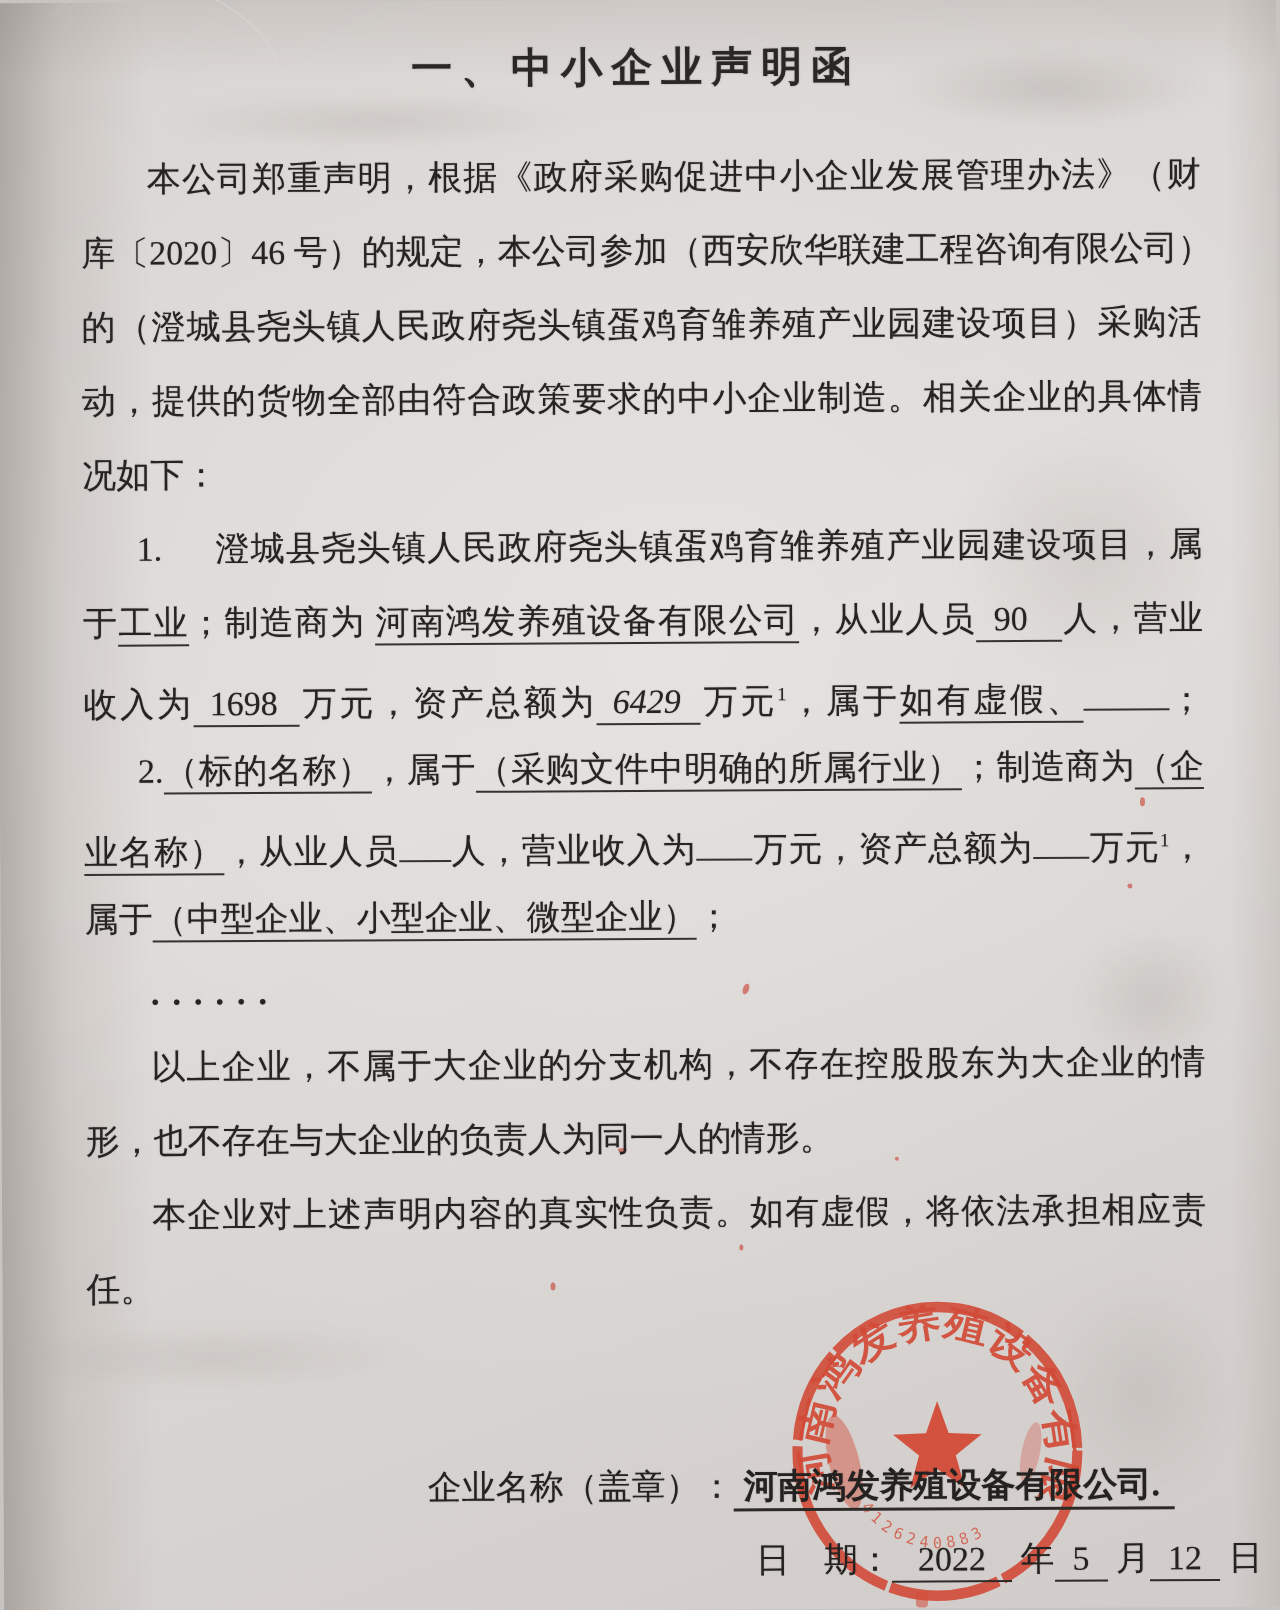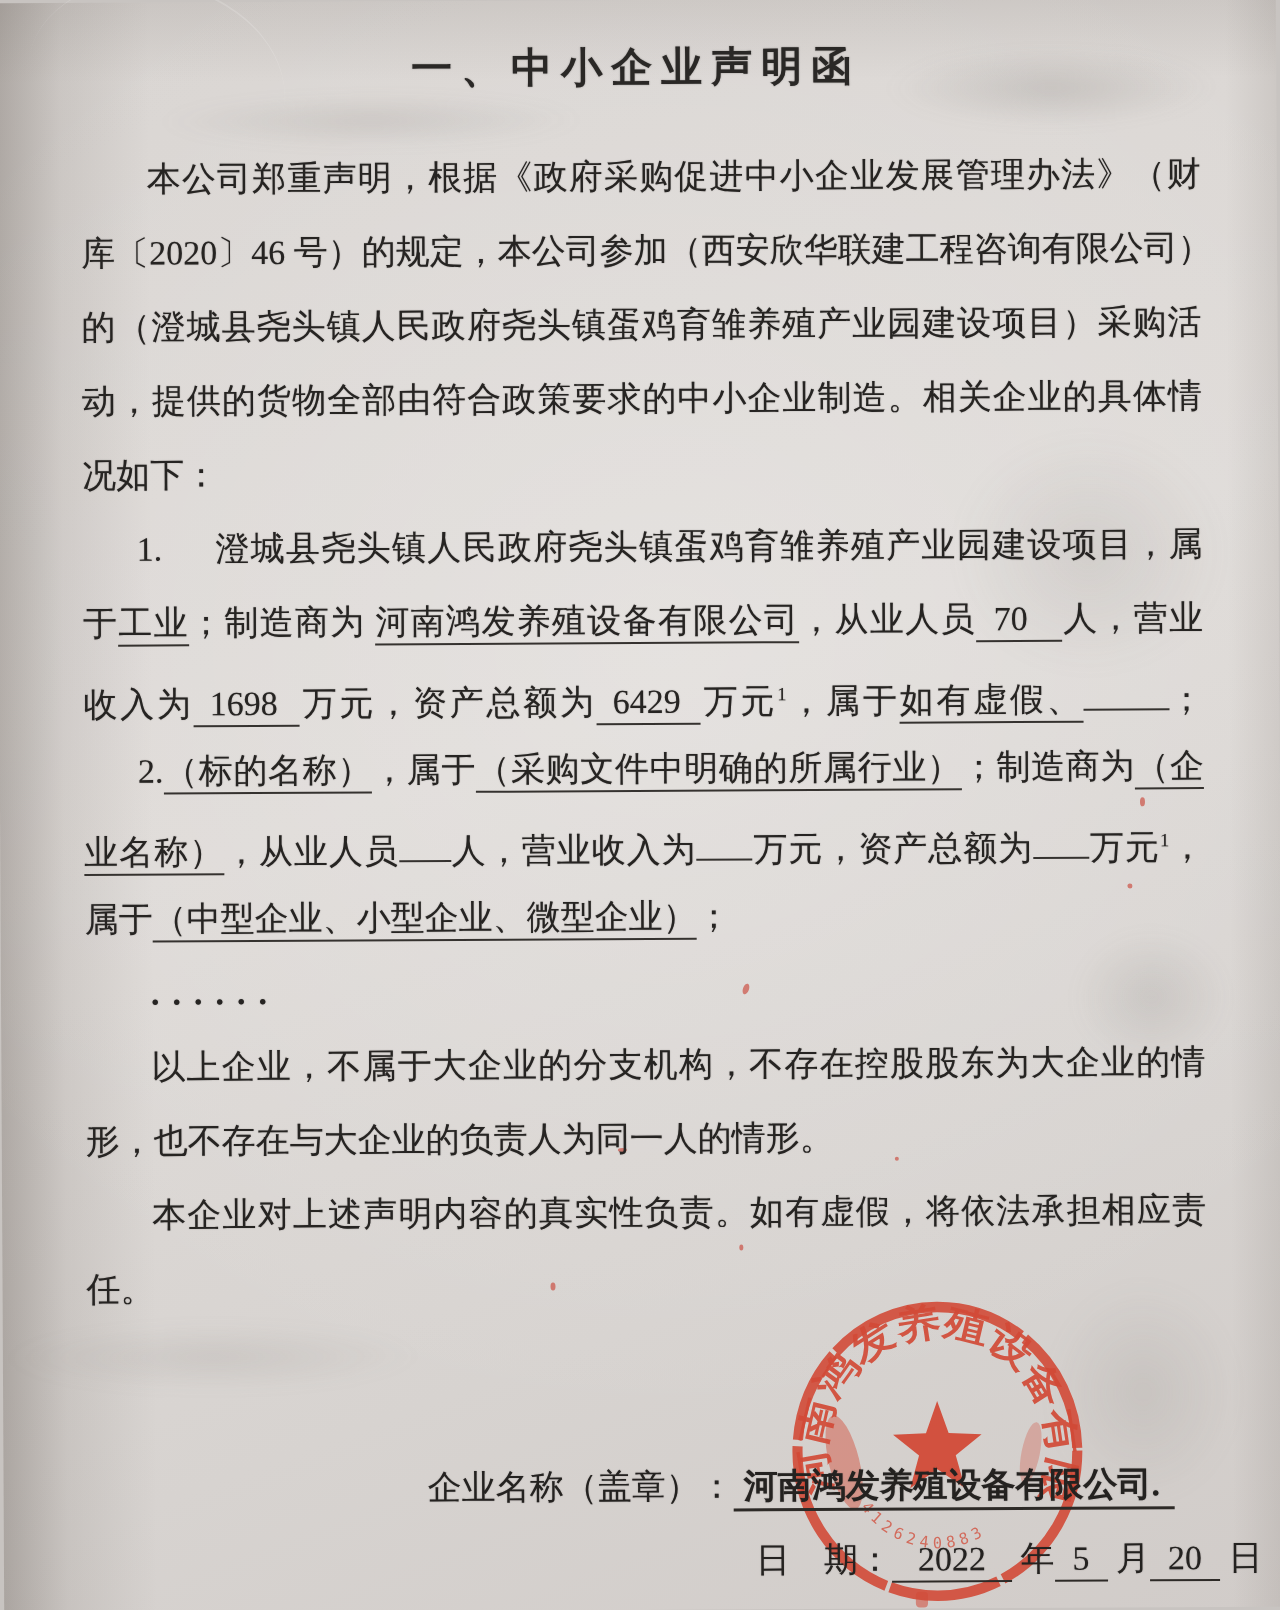--- a/index.html
+++ b/index.html
@@ -102,24 +102,24 @@
     <div class="line just ind">本公司郑重声明，根据《政府采购促进中小企业发展管理办法》（财</div>
     <div class="line just">库〔2020〕46 号）的规定，本公司参加（西安欣华联建工程咨询有限公司）</div>
     <div class="line just">的（澄城县尧头镇人民政府尧头镇蛋鸡育雏养殖产业园建设项目）采购活</div>
     <div class="line just">动，提供的货物全部由符合政策要求的中小企业制造。相关企业的具体情</div>
     <div class="line">况如下：</div>
 
     <div class="line just ind2">
       <span class="num-gap">1.</span><span>澄城县尧头镇人民政府尧头镇蛋鸡育雏养殖产业园建设项目，属</span>
     </div>
     <div class="line just">
-      <span>于</span><span class="u">工业</span><span>；制造商为 </span><span class="u">河南鸿发养殖设备有限公司</span><span>，从业人员</span><span class="u" style="padding:0 34px 3px 18px;">70</span><span>人，营业</span>
+      <span>于</span><span class="u">工业</span><span>；制造商为 </span><span class="u">河南鸿发养殖设备有限公司</span><span>，从业人员</span><span class="u" style="padding:0 34px 3px 18px;">90</span><span>人，营业</span>
     </div>
     <div class="line just">
-      <span>收入为</span><span class="u" style="padding:0 22px 3px 16px;">1698</span><span>万元，资产总额为</span><span class="u" style="padding:0 20px 3px 16px;">6429</span><span>万元</span><sup class="note">1</sup><span>，属于</span><span class="u">如有虚假、</span><span class="u-blank" style="width:86px;"></span><span>；</span>
+      <span>收入为</span><span class="u" style="padding:0 22px 3px 16px;">1698</span><span>万元，资产总额为</span><span class="u" style="padding:0 20px 3px 16px;font-style:italic;">6429</span><span>万元</span><sup class="note">1</sup><span>，属于</span><span class="u">如有虚假、</span><span class="u-blank" style="width:86px;"></span><span>；</span>
     </div>
 
     <div class="line just ind2">
       <span>2.</span><span class="u">（标的名称）</span><span>，属于</span><span class="u">（采购文件中明确的所属行业）</span><span>；制造商为</span><span class="u">（企</span>
     </div>
     <div class="line just">
       <span class="u">业名称）</span><span>，从业人员</span><span class="u-blank" style="width:52px;"></span><span>人，营业收入为</span><span class="u-blank" style="width:56px;"></span><span>万元，资产总额为</span><span class="u-blank" style="width:56px;"></span><span>万元</span><sup class="note">1</sup><span>，</span>
     </div>
     <div class="line">
       <span>属于</span><span class="u">（中型企业、小型企业、微型企业）</span><span>；</span>
@@ -134,18 +134,18 @@
     <div class="line">任。</div>
   </div>
 
   <div class="sig">
     <div class="sig-row1">
       <span>企业名称（盖章）：</span><span class="sig-company">河南鸿发养殖设备有限公司.</span>
     </div>
     <div class="sig-row2">
       <span>日　期：</span><span class="d-u" style="padding:0 26px 3px 26px;">2022</span>
       <span>年</span><span class="d-u">5</span>
-      <span>月</span><span class="d-u">20</span>
+      <span>月</span><span class="d-u">12</span>
       <span>日</span>
     </div>
   </div>
 
 </div>
 
 </body></html>

